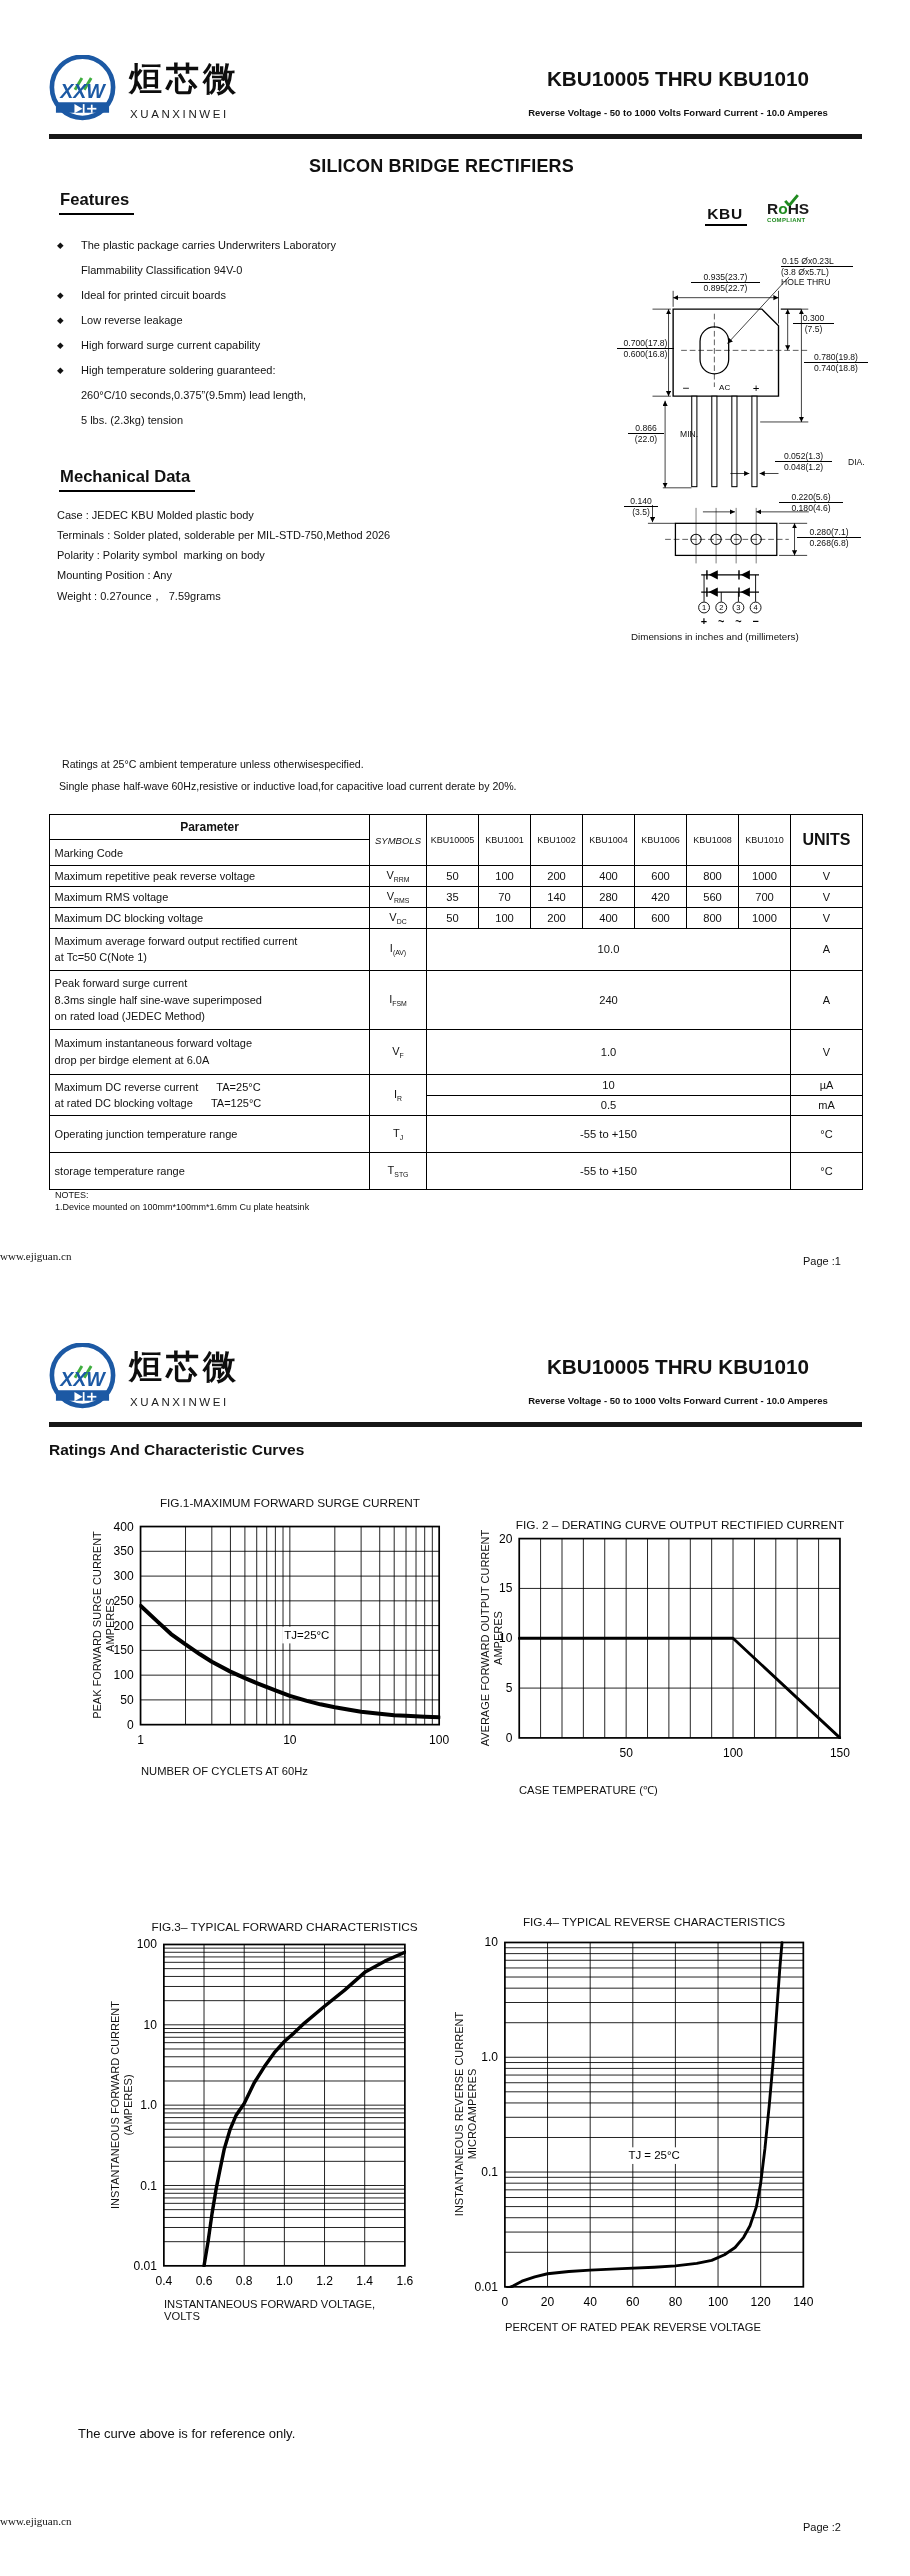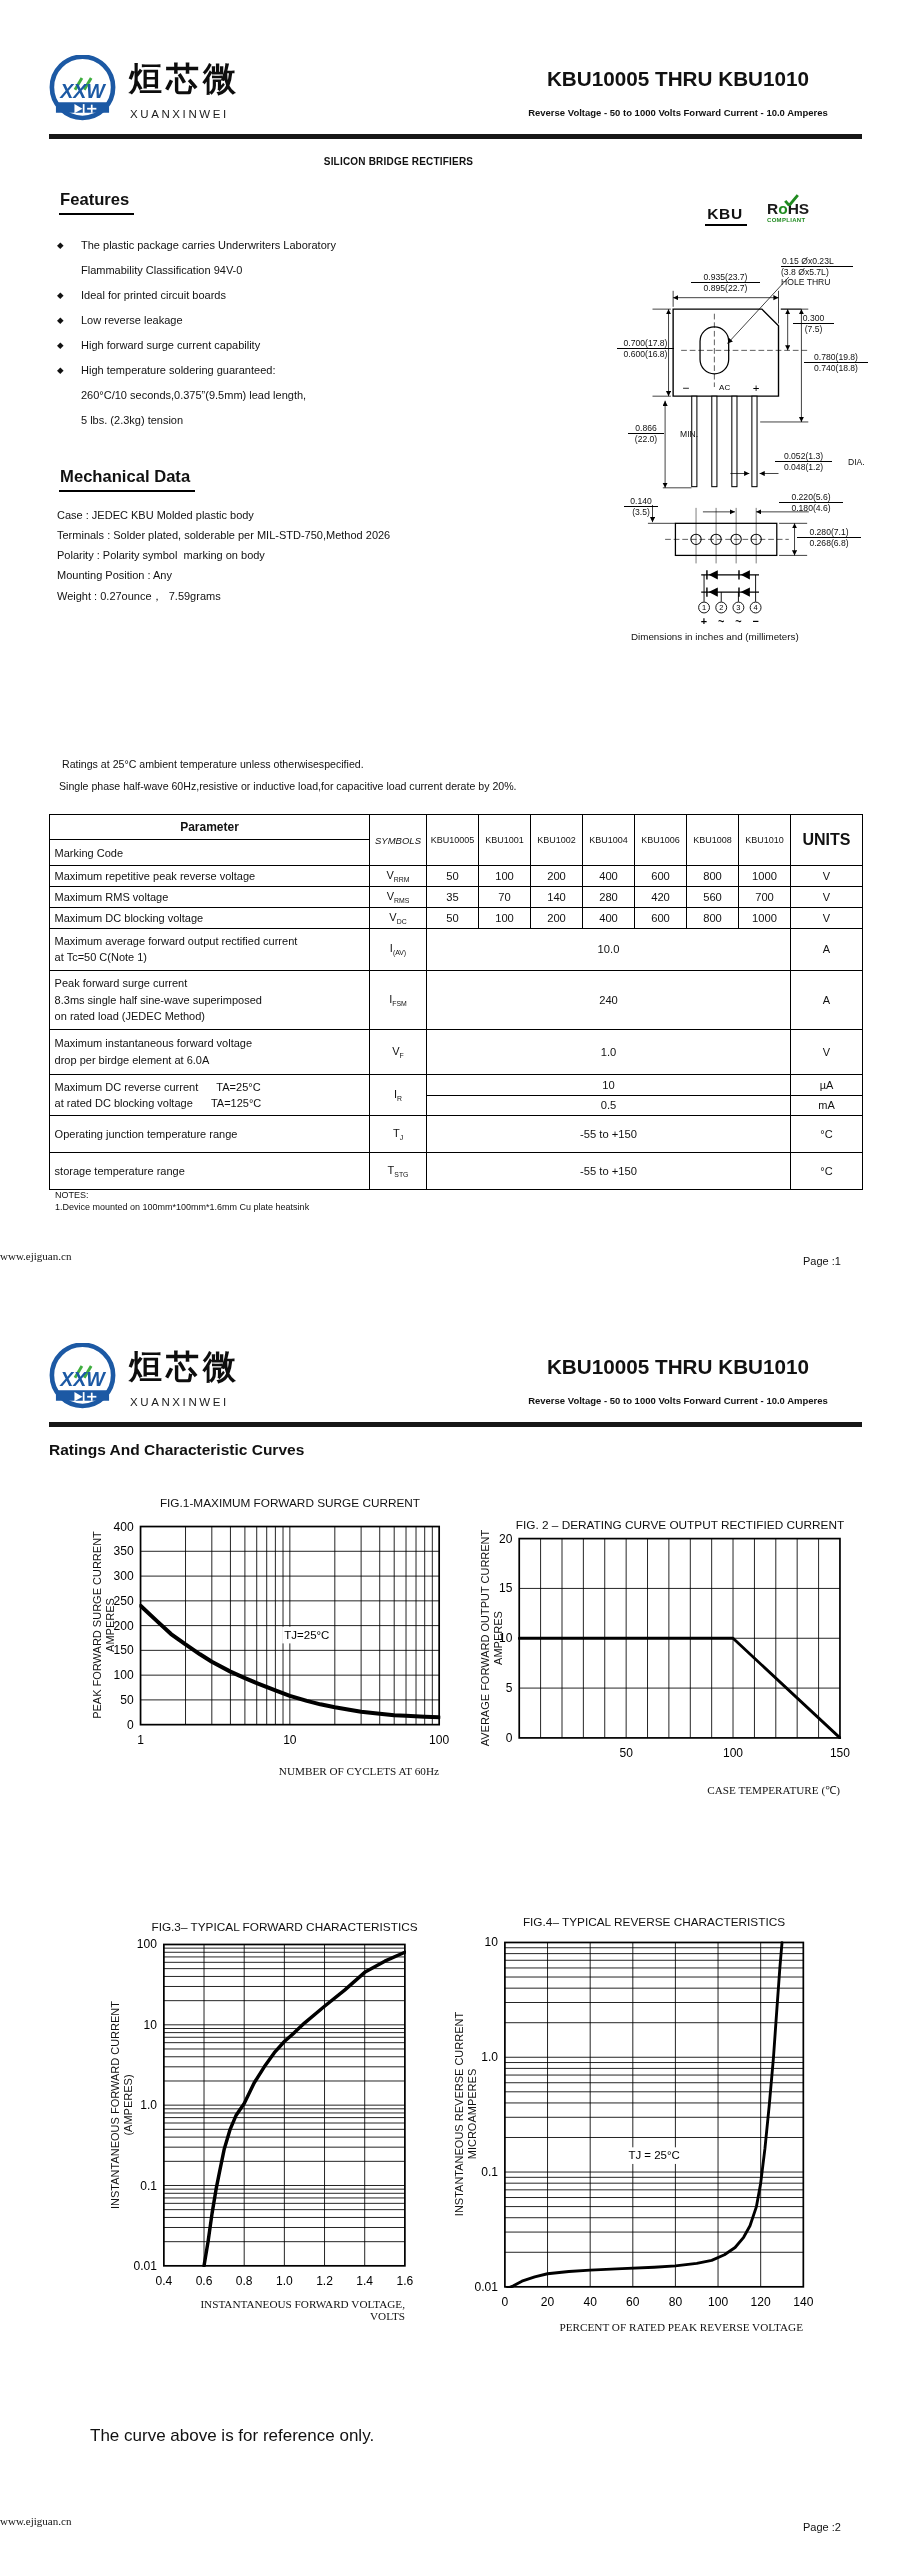--- a/index.html
+++ b/index.html
@@ -10,21 +10,21 @@
   .logo-svg{position:absolute;left:49px;top:55px;width:67px;height:67px;}
   .brand-cn{position:absolute;left:129px;top:57px;font-size:33px;font-weight:bold;letter-spacing:4px;color:#0d0d0d;
             font-family:"Liberation Sans","DejaVu Sans",sans-serif;}
   .brand-en{position:absolute;left:130px;top:108px;font-size:11.5px;letter-spacing:2.6px;color:#1c1c1c;}
   .part-title{position:absolute;left:493px;top:67px;width:370px;text-align:center;font-size:20.7px;font-weight:bold;}
   .part-sub{position:absolute;left:493px;top:107px;width:370px;text-align:center;font-size:9.5px;font-weight:bold;}
   .hdr-rule{position:absolute;left:49px;width:813px;height:5.2px;background:#171717;top:134px;}
   
   .sec{position:absolute;margin:0;font-size:16.6px;font-weight:bold;border-bottom:2.6px solid #000;
        padding:0 4.6px 2.9px 1.1px;display:inline-block;white-space:nowrap;}
-  .doc-title{position:absolute;left:0;top:156px;width:797px;text-align:center;font-size:10px;font-weight:bold;letter-spacing:0.2px;}
+  .doc-title{position:absolute;left:0;top:156px;width:797px;text-align:center;font-size:18px;font-weight:bold;letter-spacing:0.2px;padding-left:43px;}
   
   .features{position:absolute;left:57px;top:232px;width:344px;margin:0;padding:0;list-style:none;}
   .features li{display:flex;height:25px;align-items:center;font-size:11px;}
   .features .blt{width:24px;font-size:8.6px;flex:none;}
   
   .mech{position:absolute;left:57px;top:509px;width:367px;}
   .mrow{height:20px;font-size:11px;white-space:pre;}
   .mrow b{font-weight:normal;text-align:center;}
   
   .kbu-label{position:absolute;left:705px;top:205px;font-size:15.5px;font-weight:bold;letter-spacing:0.6px;
@@ -58,26 +58,26 @@
   .rtable .sy sub{font-size:6.9px;}
   .rtable .va{text-align:center;font-size:11.2px;}
   .rtable .un{text-align:center;font-size:11px;}
   .notes{position:absolute;left:55px;top:1189px;font-size:9px;line-height:12px;}
   .foot-site{position:absolute;left:0;width:910px;text-align:left;font-size:11px;font-family:Liberation Serif, serif;}
   .foot-page{position:absolute;left:803px;font-size:11px;}
   
   .curves-heading{position:absolute;left:49px;top:1441px;font-size:15.5px;font-weight:bold;margin:0;}
   .ctitle{position:absolute;text-align:center;font-size:11.8px;white-space:nowrap;}
   .ylab{position:absolute;text-align:center;font-size:11px;line-height:13px;transform:rotate(-90deg);}
-  .xlab{position:absolute;text-align:right;font-size:11.2px;font-family:Liberation Serif, serif;}
+  .xlab{position:absolute;text-align:left;font-size:11.2px;}
   .plot{position:absolute;}
   .plot text{font-family:"Liberation Sans",sans-serif;fill:#000;}
   .tick{font-size:21px;}
   .ann{font-size:20px;}
-  .ref-note{position:absolute;left:90px;top:2426px;font-size:17px;}
+  .ref-note{position:absolute;left:78px;top:2426px;font-size:13px;}
   .pkg-txt{font-family:"Liberation Sans",sans-serif;fill:#000;}
 </style>
 </head>
 <body>
 
 <div class="page">
 
   <div class="hdr" style="top:0">
     <svg class="logo-svg" viewBox="0 0 116 116">
       <ellipse cx="58" cy="56" rx="53" ry="53" fill="#ffffff" stroke="#1c59a4" stroke-width="8"></ellipse>

